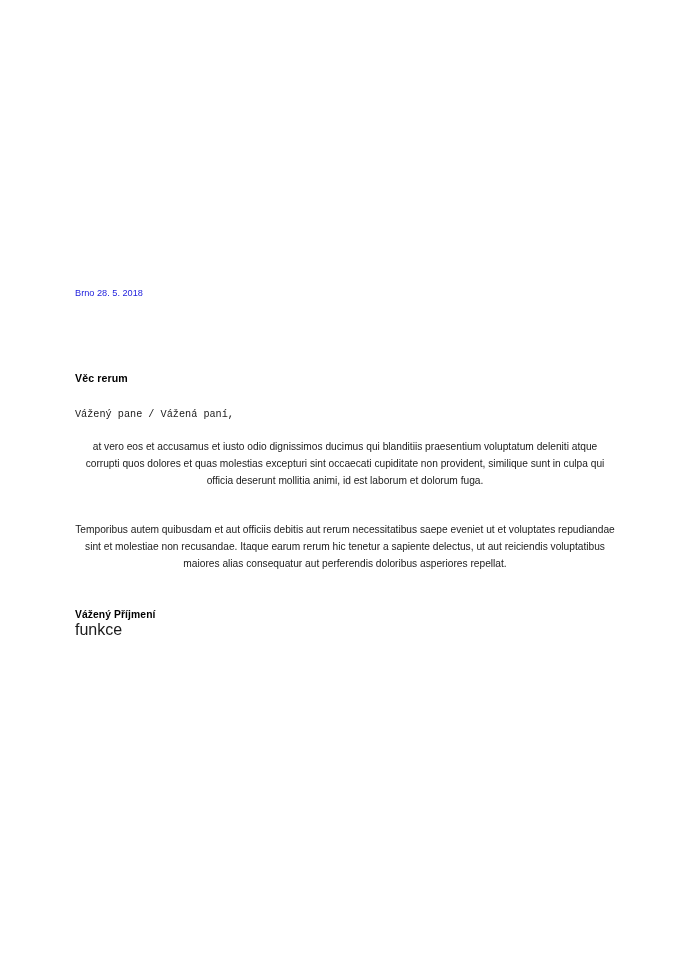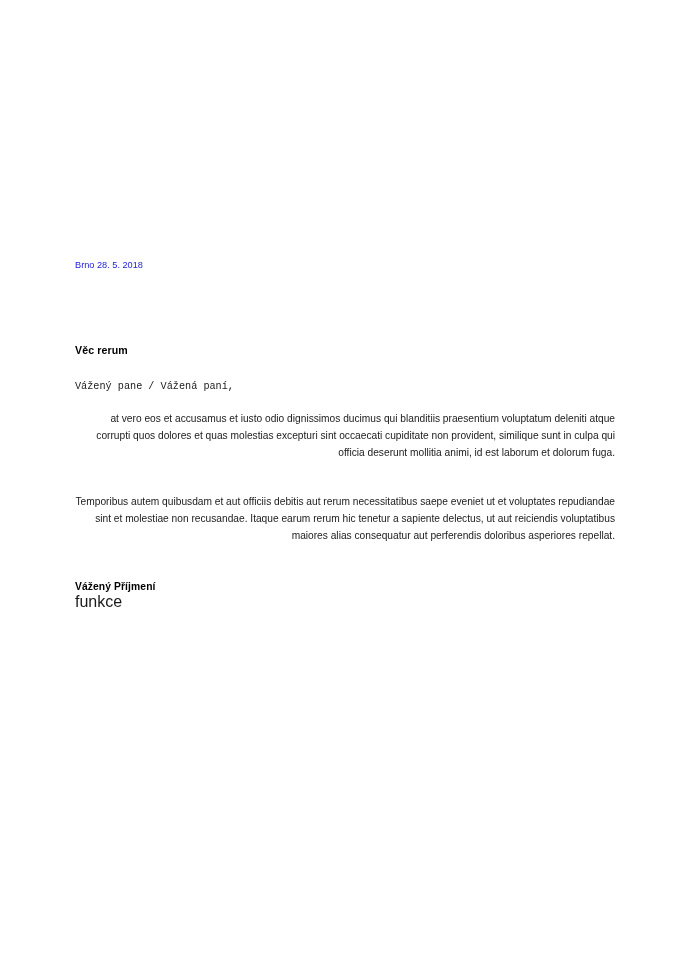--- a/index.html
+++ b/index.html
@@ -19,21 +19,21 @@
     width: 690px;
     height: 976px;
     background: #ffffff;
     box-sizing: border-box;
     overflow: hidden;
   }
 
   .letter-body {
     position: absolute;
     left: 75px;
-    top: 258px;
+    top: 286px;
     width: 540px;
   }
 
   
   .header-block {
     color: #2222dd;
     font-size: 9.2px;
     line-height: 14.5px;
     margin-bottom: 0;
   }
@@ -68,21 +68,21 @@
     font-family: Liberation Mono, monospace;
   }
 
   
   .para {
     color: #1a1a1a;
     font-size: 10.2px;
     line-height: 17px;
     margin: 0;
     padding: 0;
-    text-align: right;
+    text-align: center;
   }
   .para-spacer {
     height: 16px;
   }
 
   
   .closing {
     color: #1a1a1a;
     font-size: 10.2px;
     line-height: 15px;

